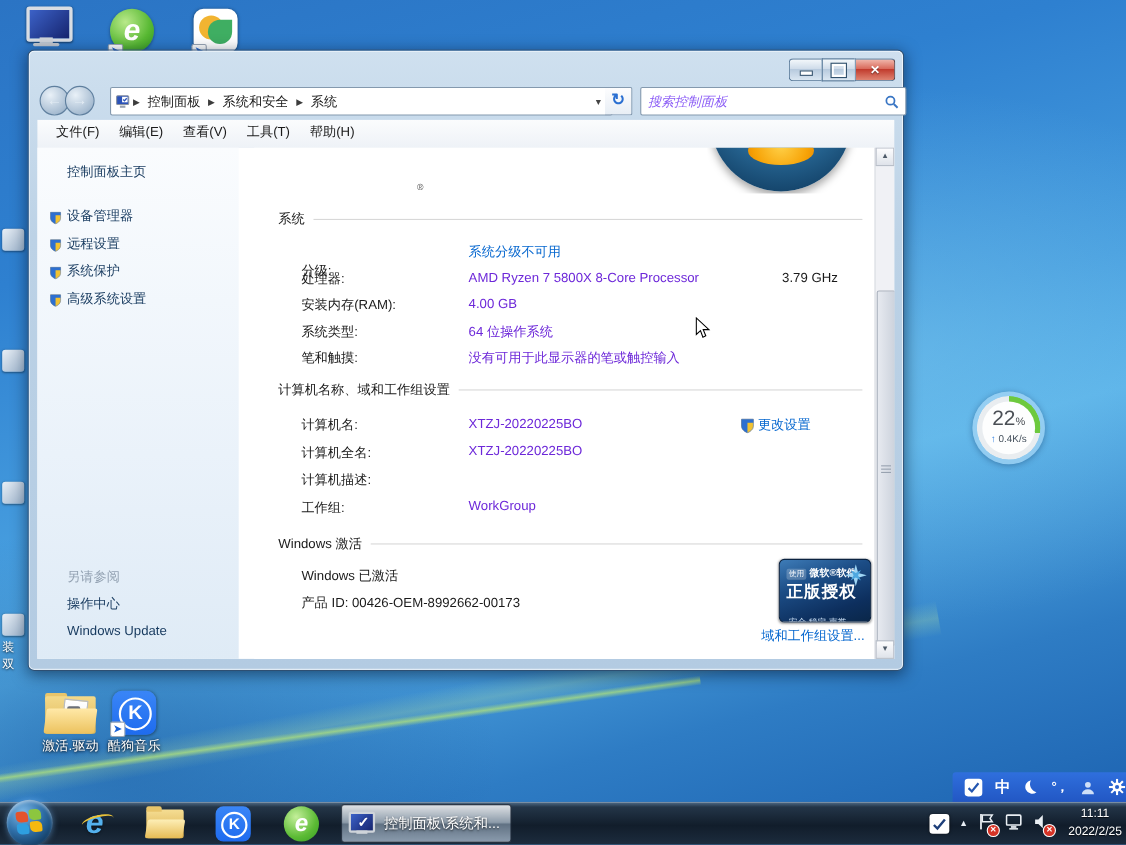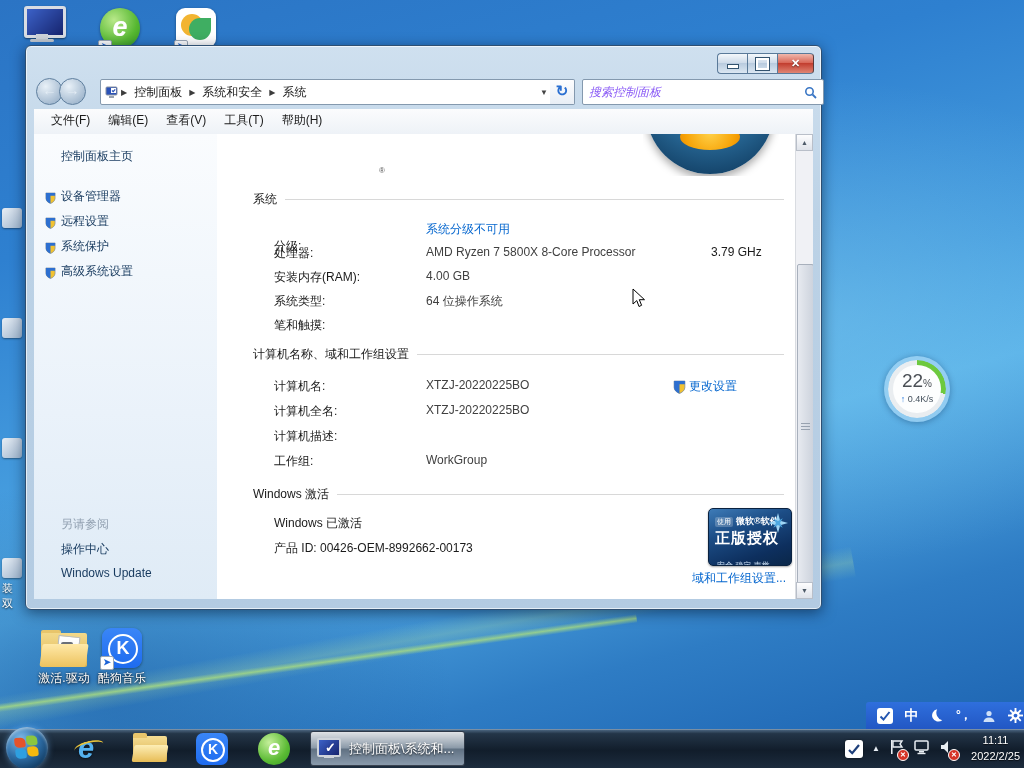--- a/index.html
+++ b/index.html
@@ -95,21 +95,21 @@
   .side-home{position:absolute;left:27px;top:14px;color:#16395e;}
   .side-task{position:absolute;left:27px;color:#16395e;}
   .side-shield{position:absolute;left:11px;width:11px;height:12px;}
   .side-seealso{position:absolute;left:27px;color:#93a2b2;}
   .side-link{position:absolute;left:27px;color:#16395e;}
 
   .main{position:absolute;left:197px;top:0;width:565px;height:100%;background:#fff;}
   .sec-head{position:absolute;left:22px;right:12px;display:flex;align-items:center;color:#191919;}
   .sec-head .line{flex:1;height:1px;background:#d8d8d8;margin-left:8px;}
   .flabel{position:absolute;left:43px;color:#1a1a1a;}
-  .fvalue{position:absolute;left:195px;color:#404040;white-space:nowrap;}
+  .fvalue{position:absolute;left:195px;color:#6d28d9;white-space:nowrap;}
   .fextra{position:absolute;left:480px;color:#1a1a1a;}
   .bluelink{color:#0667cf;}
   .orbclip{position:absolute;left:412px;top:0;width:136px;height:42px;overflow:hidden;}
   .orb{position:absolute;left:3px;top:-88px;width:128px;height:128px;border-radius:50%;
       background:radial-gradient(circle at 50% 30%,#4e9cc8 0%,#2c6f9e 45%,#16476e 80%,#0e3452 100%);
       box-shadow:0 4px 8px rgba(0,0,0,.35);}
   .orb .flame{position:absolute;left:34px;top:78px;width:60px;height:26px;border-radius:50%;
       background:radial-gradient(circle at 50% 30%,#ffd24a,#f7a307 70%,#e88a00);}
   .orb-r{position:absolute;left:148px;top:32px;font-size:8px;color:#555;}
   .changeset{position:absolute;left:442px;display:flex;align-items:center;}
@@ -347,20 +347,21 @@
       <div class="flabel" style="top:104px">分级:</div>
       <div class="fvalue bluelink" style="top:87px">系统分级不可用</div>
       <div class="flabel" style="top:111px">处理器:</div>
       <div class="fvalue" style="top:111px">AMD Ryzen 7 5800X 8-Core Processor</div>
       <div class="fextra" style="top:111px">3.79 GHz</div>
       <div class="flabel" style="top:135px">安装内存(RAM):</div>
       <div class="fvalue" style="top:135px">4.00 GB</div>
       <div class="flabel" style="top:159px">系统类型:</div>
       <div class="fvalue" style="top:159px">64 位操作系统</div>
       <div class="flabel" style="top:183px">笔和触摸:</div>
+      <div class="fvalue" style="top:183px">没有可用于此显示器的笔或触控输入</div>
 
       <div class="sec-head" style="top:212px">
         <span>计算机名称、域和工作组设置</span>
           <span class="line"></span>
       </div>
       <div class="flabel" style="top:244px">计算机名:</div>
       <div class="fvalue" style="top:244px">XTZJ-20220225BO</div>
       <div class="changeset" style="top:244px">
         <svg width="13" height="14" viewBox="0 0 12 13">
             <path d="M1 1 h10 v6 c0 3-3.5 5-5 5.5 C4.5 12 1 10 1 7 Z" fill="#f2c230" stroke="#7a8aa0" stroke-width=".7"></path>

